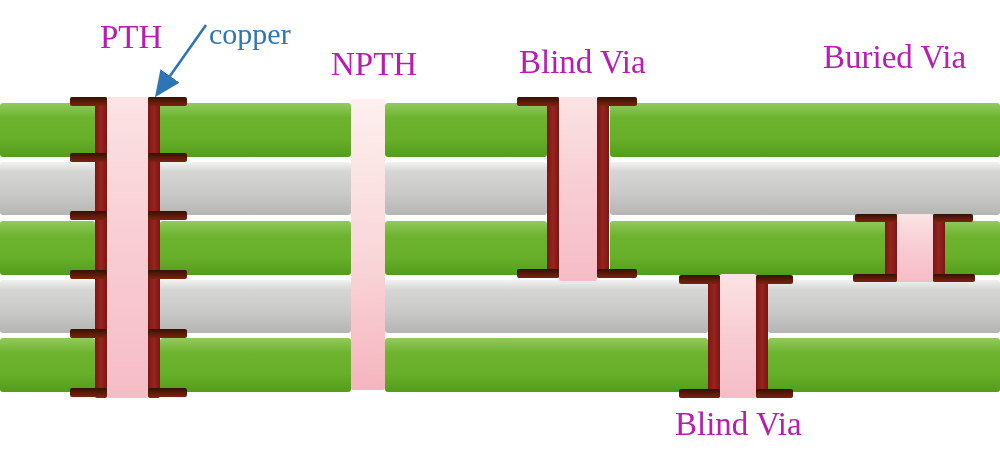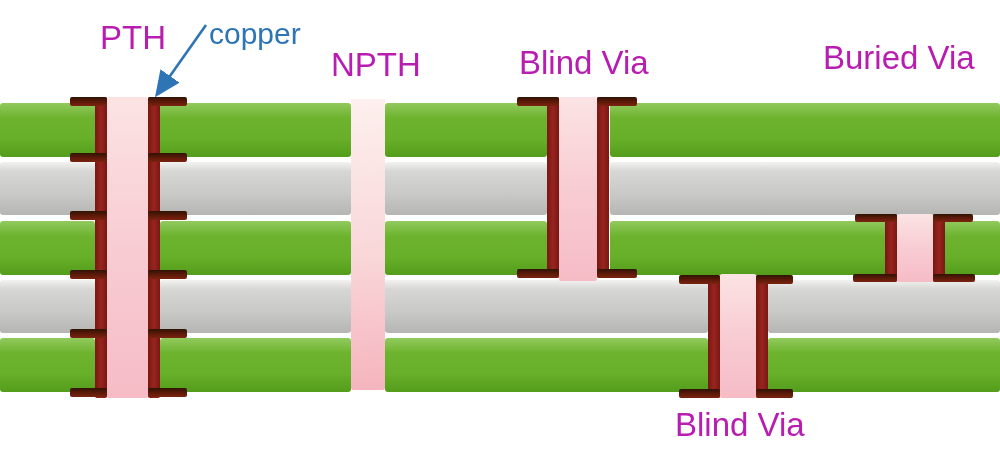--- a/index.html
+++ b/index.html
@@ -8,21 +8,21 @@
     --blue:#2e75b5;
     --green:#69b02a;
     --gray:#c9c9c7;
     --copper:#8e1f1c;
     --tab:#6e1c0c;
     --pink:#f8ccd3;
     --bg:#ffffff;
   }
   .stage{
     position:relative;width:1000px;height:455px;background:var(--bg);
-    overflow:hidden;font-family:Liberation Sans, sans-serif;
+    overflow:hidden;font-family:Liberation Serif, serif;
   }
   .seg{position:absolute;border-radius:3px;}
   .green{background:linear-gradient(180deg,#92ca5e 0%,#6db32e 28%,var(--green) 65%,#539d1b 100%);}
   .gray{background:linear-gradient(180deg,#f2f2f0 0%,#d6d6d4 18%,var(--gray) 60%,#b5b5b3 100%);}
   .part{position:absolute;}
   .hole{border-radius:2px;background:linear-gradient(180deg,#fbe3e4 0%,var(--pink) 50%,#f6bcc6 100%);}
   .hole-light{border-radius:2px;background:linear-gradient(175deg,#fdf0ee 0%,#f9d6d8 55%,#f5b4be 100%);}
   .bar{border-radius:2px;background:linear-gradient(90deg,#7a1712 0%,#97241f 50%,#7a1712 100%);}
   .tab{border-radius:2px;background:linear-gradient(180deg,#2e1404 0%,#581808 45%,#7b230f 100%);}
   .lbl{position:absolute;line-height:1;color:var(--magenta);font-size:33px;white-space:nowrap;}

